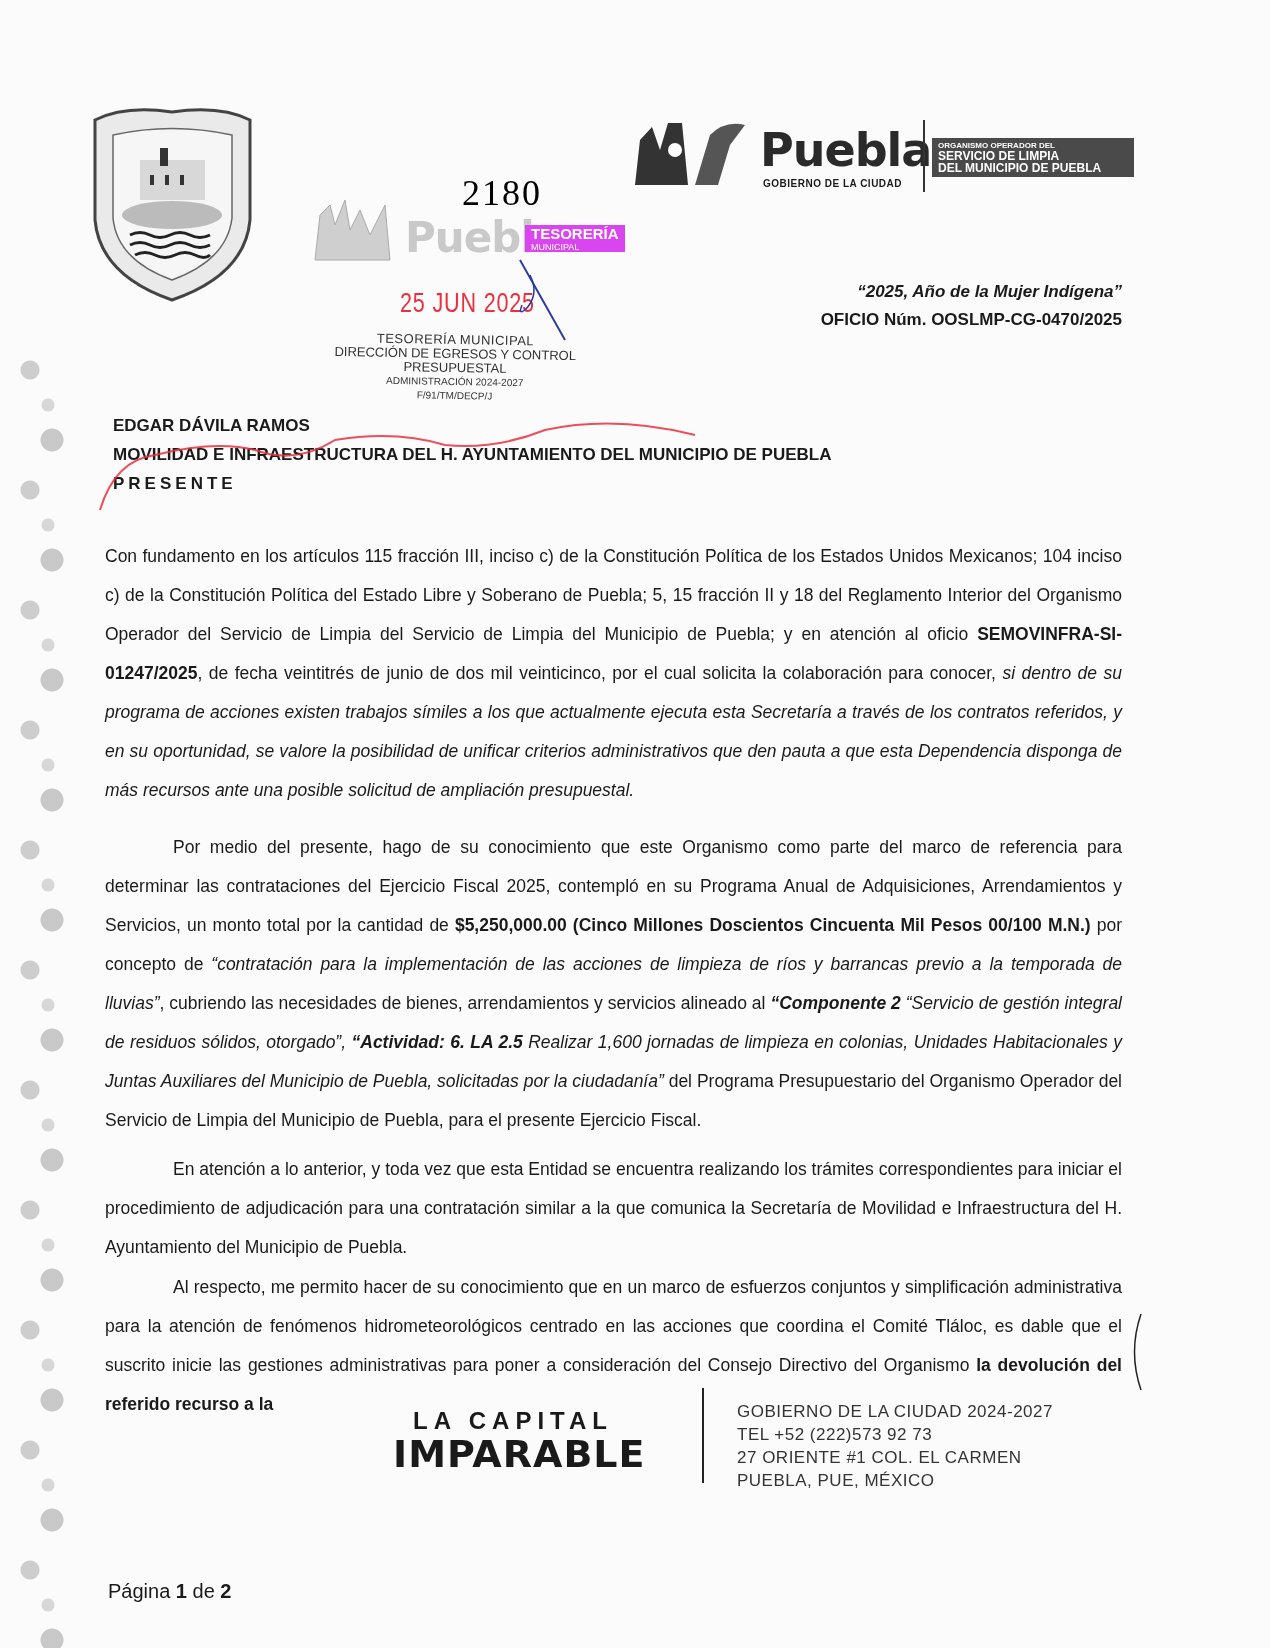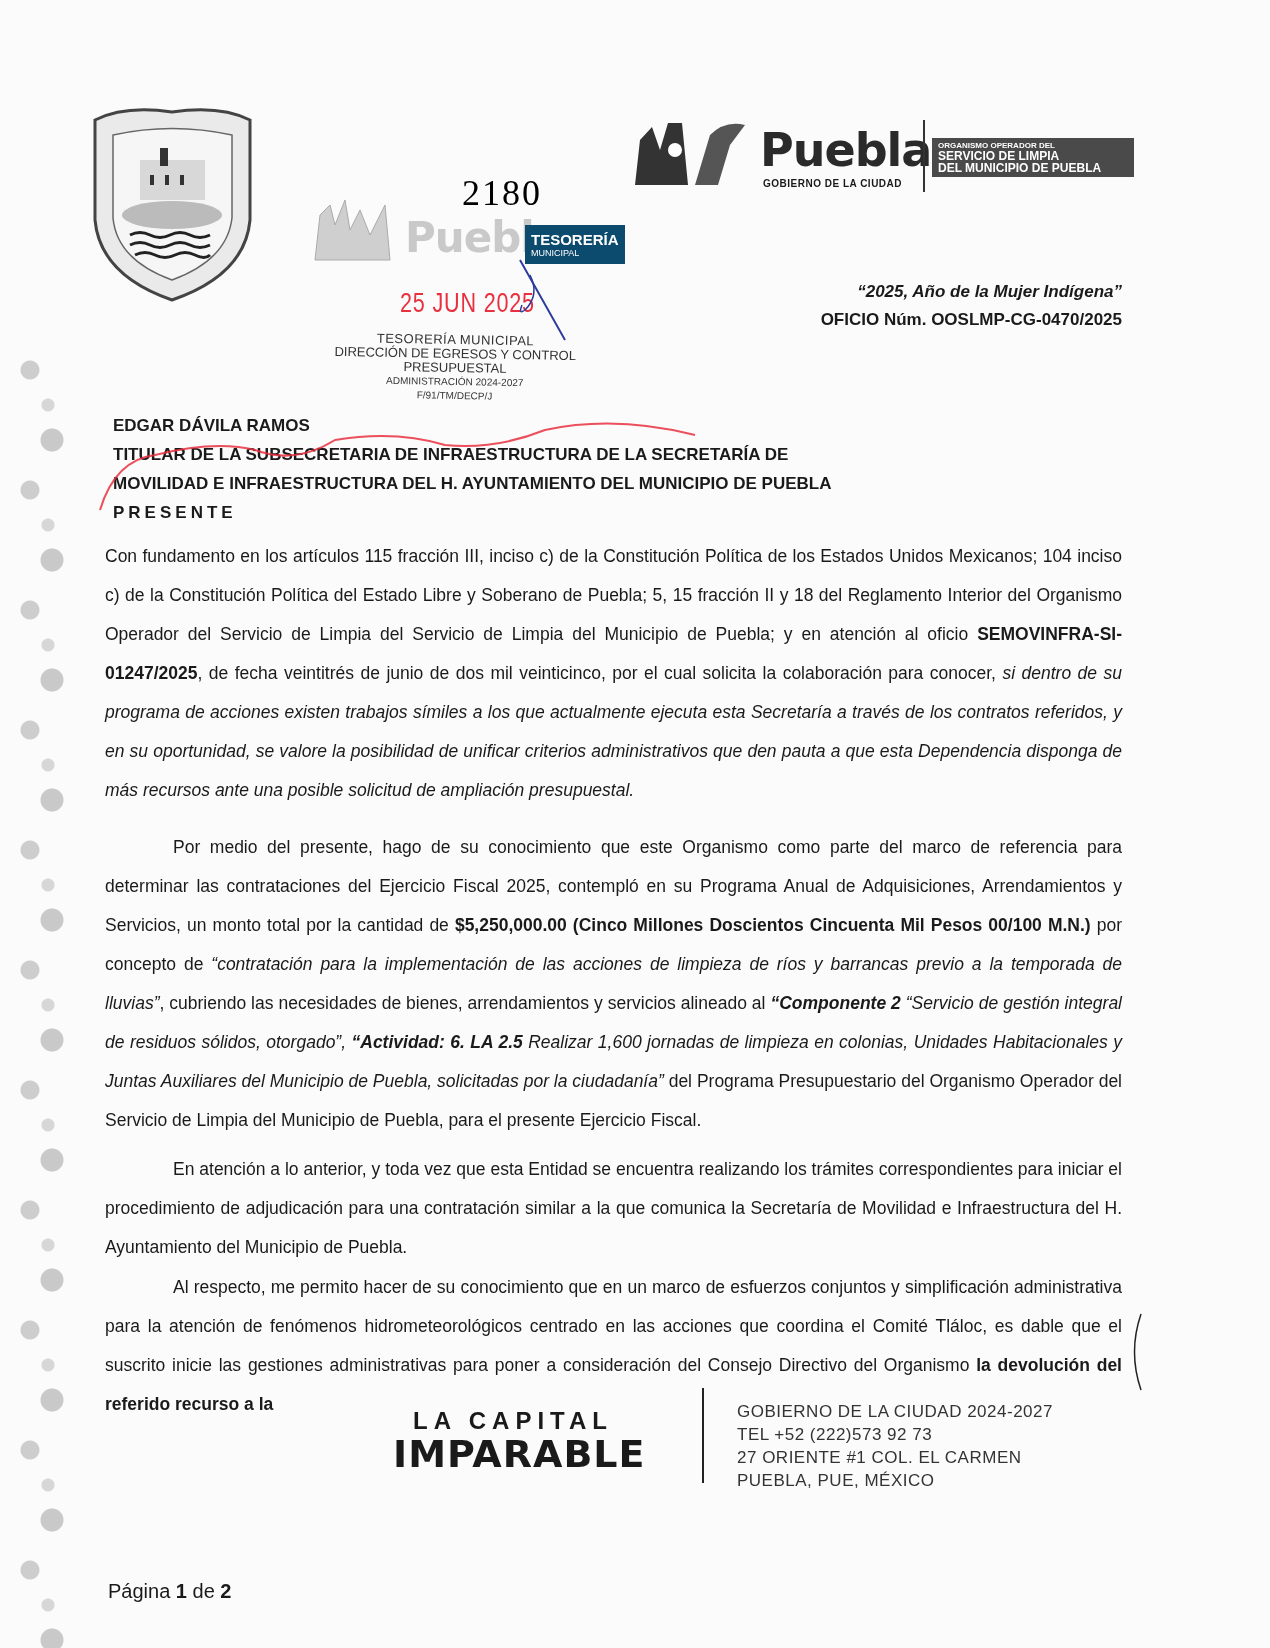--- a/index.html
+++ b/index.html
@@ -11,21 +11,21 @@
       radial-gradient(circle at 30px 20px,#c9c9c9 0 9px,transparent 10px),
       radial-gradient(circle at 48px 55px,#d4d4d4 0 6px,transparent 7px),
       radial-gradient(circle at 52px 90px,#c4c4c4 0 11px,transparent 12px);
     background-size:70px 120px;opacity:.9;}
   
   .crest{left:85px;top:100px;width:175px;height:205px;}
   .crest svg{width:100%;height:100%;}
   
   .tes-logo{left:310px;top:195px;width:340px;height:75px;}
   .tes-word{position:absolute;left:95px;top:18px;font-size:42px;font-weight:bold;color:#c9c9c9;letter-spacing:-1px;font-family:"DejaVu Sans",sans-serif;}
-  .tes-box{position:absolute;left:215px;top:30px;background:#0c4a6e;color:#fff;padding:6px 6px;font-size:15px;font-weight:bold;}
+  .tes-box{position:absolute;left:215px;top:30px;background:#d946ef;color:#fff;padding:0 6px;font-size:15px;font-weight:bold;}
   .tes-box small{display:block;font-size:9px;font-weight:normal;}
   .stamp-num{left:462px;top:172px;font-family:"Liberation Serif",serif;font-size:36px;color:#000000;letter-spacing:2px;}
   .stamp-date{left:400px;top:288px;font-family:"Liberation Sans",sans-serif;font-size:27px;color:#e8303e;letter-spacing:1px;transform:scaleX(.8);transform-origin:left;}
   .stamp-block{left:320px;top:333px;width:270px;text-align:center;color:#333;font-size:13px;line-height:14px;transform:rotate(1deg);}
   .stamp-block .l1{font-size:13px;letter-spacing:.5px;}
   .stamp-block .small{font-size:10px;}
   
   .main-logo{left:630px;top:115px;width:510px;height:80px;}
   .pueb-word{position:absolute;left:130px;top:8px;font-family:"DejaVu Sans",sans-serif;font-weight:bold;font-size:46px;color:#2a2a2a;letter-spacing:-1px;}
   .pueb-sub{position:absolute;left:133px;top:63px;font-size:10px;font-weight:bold;letter-spacing:.5px;}
@@ -120,21 +120,20 @@
     <span class="b">SERVICIO DE LIMPIA</span>
     <span class="b">DEL MUNICIPIO DE PUEBLA</span>
   </div>
 </div>
 
 <div class="abs motto">“2025, Año de la Mujer Indígena”</div>
 <div class="abs oficio">OFICIO Núm. OOSLMP-CG-0470/2025</div>
 
 <div class="abs addr">
   <div>EDGAR DÁVILA RAMOS</div>
-  <div>TITULAR DE LA SUBSECRETARIA DE INFRAESTRUCTURA DE LA SECRETARÍA DE</div>
   <div>MOVILIDAD E INFRAESTRUCTURA DEL H. AYUNTAMIENTO DEL MUNICIPIO DE PUEBLA</div>
   <div class="presente">PRESENTE</div>
 </div>
 <svg class="abs pen-red" viewBox="0 0 700 110">
   <path d="M5 100 Q20 50 60 45 Q120 30 160 40 Q200 55 240 30 Q300 20 350 35 Q400 40 450 20 Q520 5 600 25" stroke="#e8303e" stroke-width="2" fill="none" opacity=".85"></path>
 </svg>
 
 <div class="abs body p1">
   <p>
     <span>Con fundamento en los artículos 115 fracción III, inciso c) de la Constitución Política de los Estados Unidos Mexicanos; 104 inciso c) de la Constitución Política del Estado Libre y Soberano de Puebla; 5, 15 fracción II y 18 del Reglamento Interior del Organismo Operador del Servicio de Limpia del Servicio de Limpia del Municipio de Puebla; y en atención al oficio </span><b>SEMOVINFRA-SI-01247/2025</b><span>, de fecha veintitrés de junio de dos mil veinticinco, por el cual solicita la colaboración para conocer, </span><i>si dentro de su programa de acciones existen trabajos símiles a los que actualmente ejecuta esta Secretaría a través de los contratos referidos, y en su oportunidad, se valore la posibilidad de unificar criterios administrativos que den pauta a que esta Dependencia disponga de más recursos ante una posible solicitud de ampliación presupuestal.</i>

